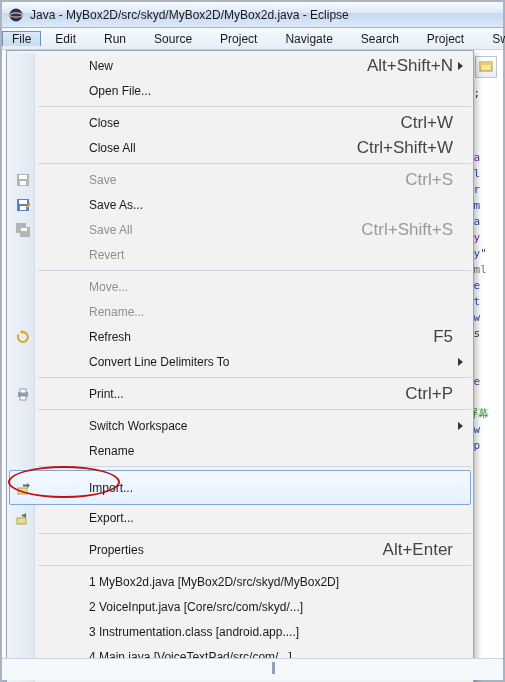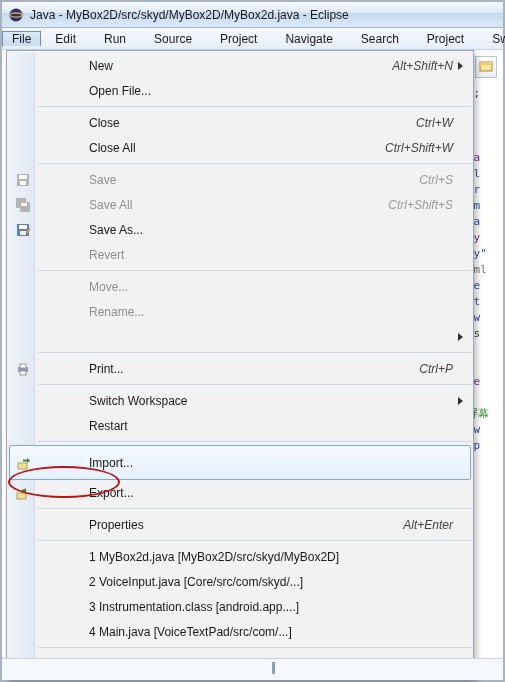--- a/index.html
+++ b/index.html
@@ -113,22 +113,21 @@
     border: 1px solid #7ea8d8;
     border-radius: 2px;
     height: 35px;
     padding-left: 31px;
     margin-left: 0;
   }
   .dd-row .label { flex: 1; margin-left: 48px; }
   .dd-row .shortcut {
     color: #444;
     padding-right: 18px;
-    font-size: 12px;
-    font-style: italic;
+    font-size: 17px;
   }
   .dd-row.disabled .shortcut { color: #9a9a9a; }
   .dd-row .sub-arrow {
     position: absolute; right: 8px; top: 50%;
     transform: translateY(-50%);
     width: 0; height: 0;
     border-top: 4px solid transparent;
     border-bottom: 4px solid transparent;
     border-left: 5px solid #333;
   }
@@ -279,74 +278,85 @@
           <span class="dd-icon">
             <svg width="14" height="14" viewBox="0 0 14 14">
               <rect x="1" y="1" width="12" height="12" fill="#b4b4b4"></rect>
               <rect x="3" y="2" width="8" height="4" fill="#fff"></rect>
               <rect x="4" y="8" width="6" height="4" fill="#fff"></rect>
             </svg>
           </span>
           <span class="label">Save</span>
           <span class="shortcut">Ctrl+S</span>
         </div>
-        <div class="dd-row disabled">
-          <span class="dd-icon">
-            <svg width="14" height="14" viewBox="0 0 14 14">
-              <rect x="0" y="0" width="10" height="10" fill="#b4b4b4"></rect>
-              <rect x="4" y="4" width="10" height="10" fill="#b4b4b4"></rect>
-              <rect x="5" y="5" width="6" height="3" fill="#fff"></rect>
-            </svg>
-          </span>
-          <span class="label">Save All</span>
-          <span class="shortcut">Ctrl+Shift+S</span>
-        </div>
         <div class="dd-row">
           <span class="dd-icon">
             <svg width="14" height="14" viewBox="0 0 14 14">
               <rect x="1" y="1" width="12" height="12" fill="#5e7fc3"></rect>
               <rect x="3" y="2" width="8" height="4" fill="#fff"></rect>
               <rect x="4" y="8" width="6" height="4" fill="#fff"></rect>
               <path d="M10 10 L14 6" stroke="#d89a2b" stroke-width="2"></path>
             </svg>
           </span>
           <span class="label">Save As...</span>
         </div>
         <div class="dd-row disabled">
+          <span class="dd-icon">
+            <svg width="14" height="14" viewBox="0 0 14 14">
+              <rect x="0" y="0" width="10" height="10" fill="#b4b4b4"></rect>
+              <rect x="4" y="4" width="10" height="10" fill="#b4b4b4"></rect>
+              <rect x="5" y="5" width="6" height="3" fill="#fff"></rect>
+            </svg>
+          </span>
+          <span class="label">Save All</span>
+          <span class="shortcut">Ctrl+Shift+S</span>
+        </div>
+        <div class="dd-row disabled">
           <span class="label">Revert</span>
         </div>
         <div class="dd-sep"></div>
         <div class="dd-row disabled">
           <span class="label">Move...</span>
         </div>
         <div class="dd-row disabled">
           <span class="label">Rename...</span>
         </div>
         <div class="dd-row">
+          <span class="dd-icon">
+            <svg width="14" height="14" viewBox="0 0 14 14">
+              <path d="M7 2 A5 5 0 1 1 2.5 4.5" fill="none" stroke="#d8a52b" stroke-width="2"></path>
+              <path d="M7 0 L7 4 L3.5 2 Z" fill="#d8a52b"></path>
+            </svg>
+          </span>
+          <span class="label">Refresh</span>
+          <span class="shortcut">F5</span>
+        </div>
+        <div class="dd-row">
+          <span class="label">Convert Line Delimiters To</span>
           <span class="sub-arrow"></span>
         </div>
         <div class="dd-sep"></div>
         <div class="dd-row">
           <span class="dd-icon">
             <svg width="14" height="14" viewBox="0 0 14 14">
               <rect x="2" y="5" width="10" height="5" fill="#8aa0b8"></rect>
               <rect x="4" y="2" width="6" height="4" fill="#fff" stroke="#999"></rect>
               <rect x="4" y="9" width="6" height="4" fill="#fff" stroke="#999"></rect>
             </svg>
           </span>
           <span class="label">Print...</span>
           <span class="shortcut">Ctrl+P</span>
         </div>
         <div class="dd-sep"></div>
         <div class="dd-row">
           <span class="label">Switch Workspace</span>
           <span class="sub-arrow"></span>
         </div>
         <div class="dd-row">
-          <span class="label">Restart</span>
+          <span class="label">Rename</span>
         </div>
         <div class="dd-sep"></div>
         <div class="dd-row hover">
           <span class="dd-icon">
             <svg width="14" height="14" viewBox="0 0 14 14">
               <rect x="1" y="7" width="9" height="6" fill="#eddc9a" stroke="#b7a24e"></rect>
               <path d="M10 2 L10 7 L13 4.5 Z" fill="#3f7f3f"></path>
               <path d="M6 4.5 L10 4.5" stroke="#3f7f3f" stroke-width="2"></path>
             </svg>
           </span>

